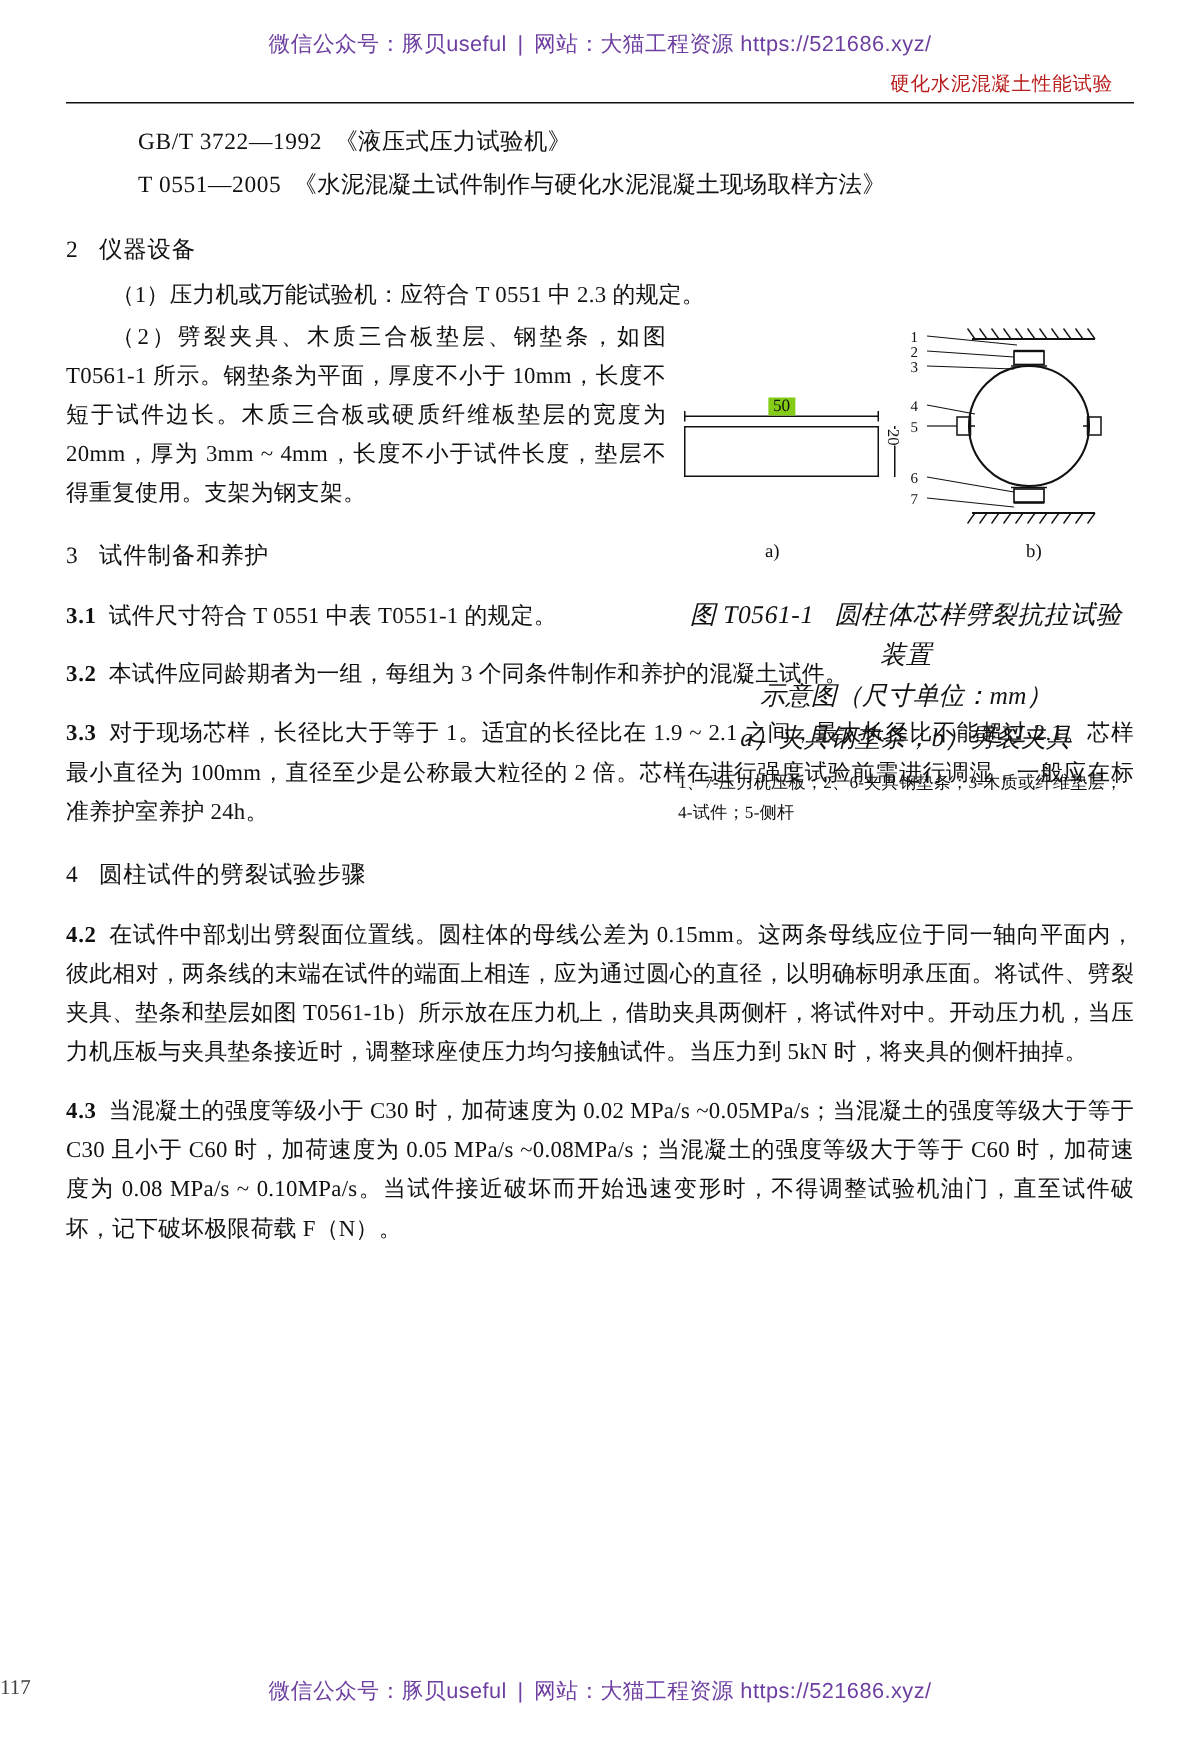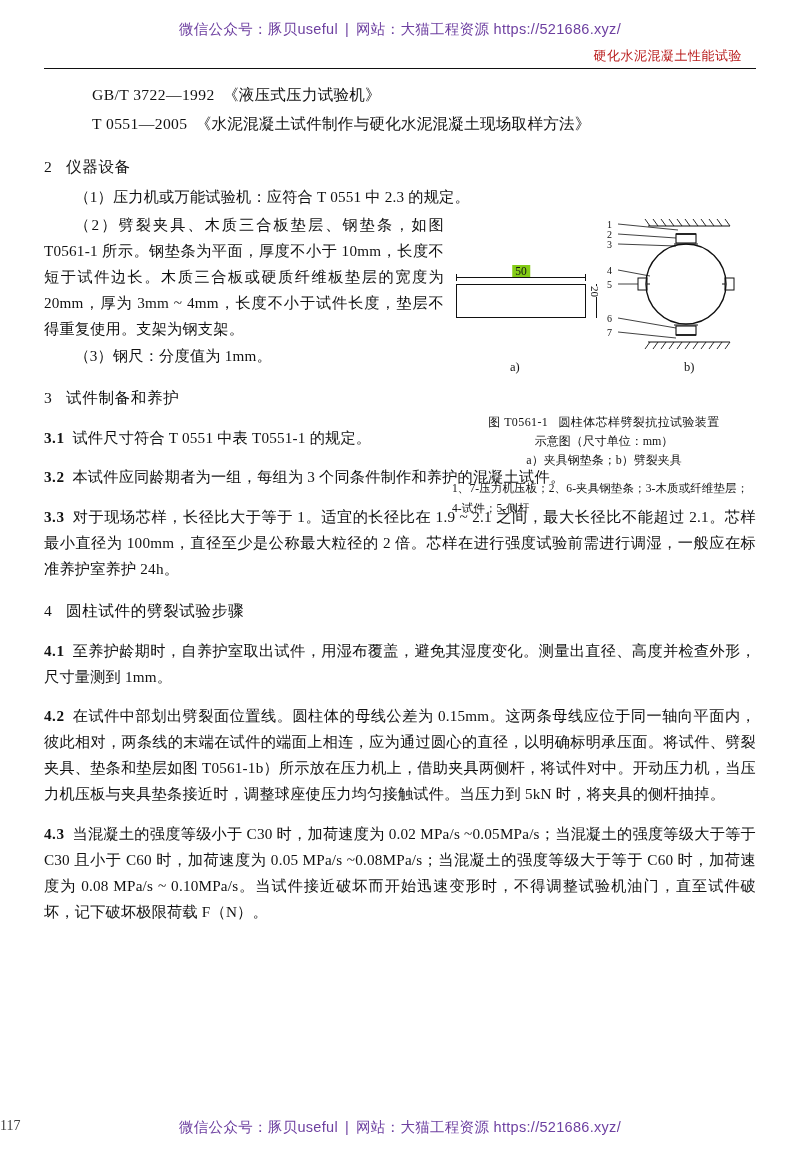--- a/index.html
+++ b/index.html
@@ -124,24 +124,25 @@
     left: 452px;
     width: 304px;
   }
   .fig-art {
     position: relative;
     width: 304px;
     height: 185px;
   }
 
   .fig-caption {
-    margin-top: 18px;
+    margin-top: 1px;
     text-align: center;
-    font-size: 12px;
+    font-size: 17px;
     line-height: 1.6;
+    font-style: italic;
   }
   .fig-caption .cap-l1 { letter-spacing: 0.4px; }
   .fig-legend {
     margin-top: 7px;
     font-size: 11.5px;
     line-height: 1.75;
     text-align: left;
     letter-spacing: 0.1px;
   }
 
@@ -370,21 +371,20 @@
       <span class="code">T 0551—2005</span>&nbsp;&nbsp;<span>《水泥混凝土试件制作与硬化水泥混凝土现场取样方法》</span>
     </div>
 
     <div class="sec">
       <span class="num">2</span><span>仪器设备</span>
     </div>
 
     <p class="body indent">（1）压力机或万能试验机：应符合 T 0551 中 2.3 的规定。</p>
     <div class="flowbox">
       <p class="body indent">（2）劈裂夹具、木质三合板垫层、钢垫条，如图 T0561-1 所示。钢垫条为平面，厚度不小于 10mm，长度不短于试件边长。木质三合板或硬质纤维板垫层的宽度为 20mm，厚为 3mm ~ 4mm，长度不小于试件长度，垫层不得重复使用。支架为钢支架。</p>
-      <p class="body indent">（3）钢尺：分度值为 1mm。</p>
     </div>
 
     <div class="sec">
       <span class="num">3</span><span>试件制备和养护</span>
     </div>
 
     <div class="flowbox">
       <p class="para">
         <span class="lbl">3.1</span><span>试件尺寸符合 T 0551 中表 T0551-1 的规定。</span>
       </p>
@@ -395,23 +395,20 @@
     </p>
 
     <p class="para">
       <span class="lbl">3.3</span><span>对于现场芯样，长径比大于等于 1。适宜的长径比在 1.9 ~ 2.1 之间，最大长径比不能超过 2.1。芯样最小直径为 100mm，直径至少是公称最大粒径的 2 倍。芯样在进行强度试验前需进行调湿，一般应在标准养护室养护 24h。</span>
     </p>
 
     <div class="sec">
       <span class="num">4</span><span>圆柱试件的劈裂试验步骤</span>
     </div>
 
-    <p class="para">
-      <span class="lbl">4.1</span><span>至养护龄期时，自养护室取出试件，用湿布覆盖，避免其湿度变化。测量出直径、高度并检查外形，尺寸量测到 1mm。</span>
-    </p>
 
     <p class="para">
       <span class="lbl">4.2</span><span>在试件中部划出劈裂面位置线。圆柱体的母线公差为 0.15mm。这两条母线应位于同一轴向平面内，彼此相对，两条线的末端在试件的端面上相连，应为通过圆心的直径，以明确标明承压面。将试件、劈裂夹具、垫条和垫层如图 T0561-1b）所示放在压力机上，借助夹具两侧杆，将试件对中。开动压力机，当压力机压板与夹具垫条接近时，调整球座使压力均匀接触试件。当压力到 5kN 时，将夹具的侧杆抽掉。</span>
     </p>
 
     <p class="para">
       <span class="lbl">4.3</span><span>当混凝土的强度等级小于 C30 时，加荷速度为 0.02 MPa/s ~0.05MPa/s；当混凝土的强度等级大于等于 C30 且小于 C60 时，加荷速度为 0.05 MPa/s ~0.08MPa/s；当混凝土的强度等级大于等于 C60 时，加荷速度为 0.08 MPa/s ~ 0.10MPa/s。当试件接近破坏而开始迅速变形时，不得调整试验机油门，直至试件破坏，记下破坏极限荷载 F（N）。</span>
     </p>
 
   </div>

